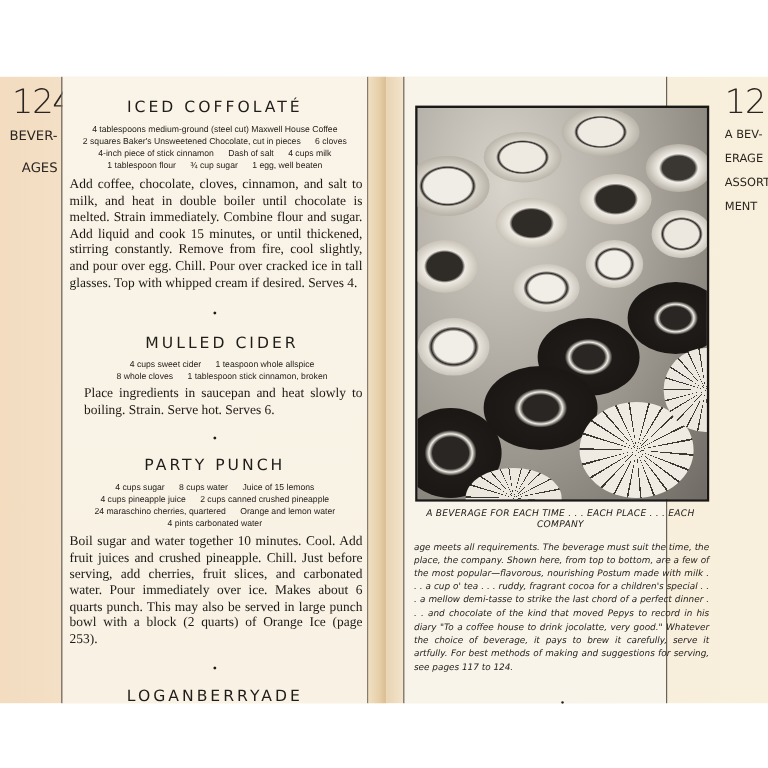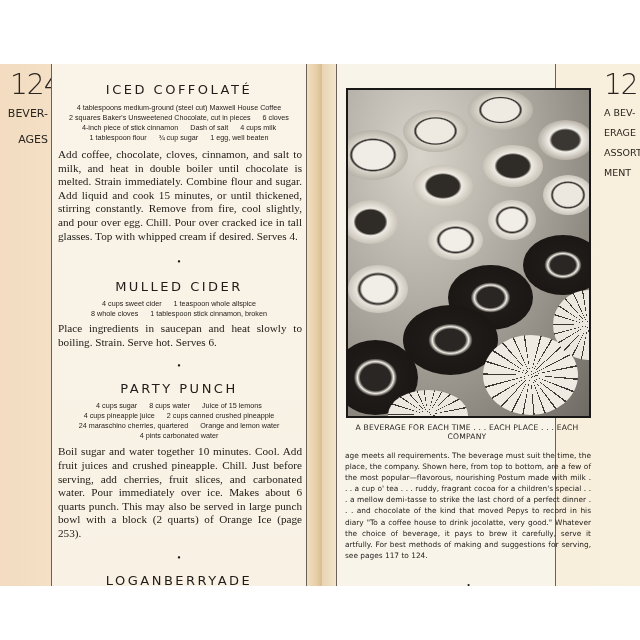--- a/index.html
+++ b/index.html
@@ -25,21 +25,21 @@
       letter-spacing: 2.5px; color: #1f1c19; font-weight: normal; }
     .ing { text-align: center; font-family: Liberation Sans, sans-serif; font-size: 7.2px; line-height: 10px; color: #26221d; }
     .ing span { display: inline-block; margin: 0 6px; }
     .body-text { font-size: 11.2px; line-height: 13.6px; text-align: justify; padding: 0 4px 0 6px; color: #1d1a16; }
     .dot { text-align: center; font-size: 10px; line-height: 10px; }
 
     
     .page-right { position: absolute; left: 322px; top: 0; width: 318px; height: 522px;
       background: linear-gradient(90deg, #e9d4b3 0%, #f4e6cf 5%, #f7edda 40%, #f8efdc 100%); }
     .right-box { position: absolute; left: 14px; top: 0; width: 220px; height: 522px;
-      border-left: 1px solid #6a6258; border-right: 1px solid #6a6258; background: #f9f4ea; }
+      border-left: 1px solid #6a6258; border-right: 1px solid #6a6258; background: #f9f4ea; font-style: italic; }
     .photo { position: absolute; left: 9px; top: 24px; width: 245px; height: 330px;
       border: 2px solid #1a1816; overflow: hidden;
       background: radial-gradient(ellipse at 30% 20%, #d8d4cc 0%, #a8a39a 50%, #6f6b64 100%); }
     .cup { position: absolute; border-radius: 50%; }
     .photo-caption { position: absolute; left: 4px; top: 359px; width: 252px; text-align: center;
       font-family: "DejaVu Sans", sans-serif; font-size: 7.6px; letter-spacing: 0.2px; color: #1e1b18; }
     .right-body { position: absolute; left: 8px; top: 384px; width: 246px; }
     .dropcap-line { text-align: right; font-family: "DejaVu Sans", sans-serif; font-size: 7.6px; color: #1e1b18; }
     .dropcap { font-size: 22px; font-weight: 200; vertical-align: -2px; }
     .right-para { font-family: "DejaVu Sans", sans-serif; font-size: 7.4px; line-height: 11.1px;
@@ -68,21 +68,21 @@
           <div class="ing"><span>4 tablespoons medium-ground (steel cut) Maxwell House Coffee</span></div>
           <div class="ing"><span>2 squares Baker's Unsweetened Chocolate, cut in pieces</span><span>6 cloves</span></div>
           <div class="ing"><span>4-inch piece of stick cinnamon</span><span>Dash of salt</span><span>4 cups milk</span></div>
           <div class="ing"><span>1 tablespoon flour</span><span>¾ cup sugar</span><span>1 egg, well beaten</span></div>
         </div>
         <p class="body-text" style="margin-top:5px;">Add coffee, chocolate, cloves, cinnamon, and salt to milk, and heat in double boiler until chocolate is melted. Strain immediately. Combine flour and sugar. Add liquid and cook 15 minutes, or until thickened, stirring constantly. Remove from fire, cool slightly, and pour over egg. Chill. Pour over cracked ice in tall glasses. Top with whipped cream if desired. Serves 4.</p>
       </div>
 
       <div class="dot" style="margin-top:14px;">•</div>
 
-      <div style="margin-top:12px;">
+      <div style="margin-top:12px;padding-left:12px;">
         <div class="recipe-title">MULLED CIDER</div>
         <div style="margin-top:5px;">
           <div class="ing"><span>4 cups sweet cider</span><span>1 teaspoon whole allspice</span></div>
           <div class="ing"><span>8 whole cloves</span><span>1 tablespoon stick cinnamon, broken</span></div>
         </div>
         <p class="body-text" style="margin-top:3px;">Place ingredients in saucepan and heat slowly to boiling. Strain. Serve hot. Serves 6.</p>
       </div>
 
       <div class="dot" style="margin-top:12px;">•</div>
 

